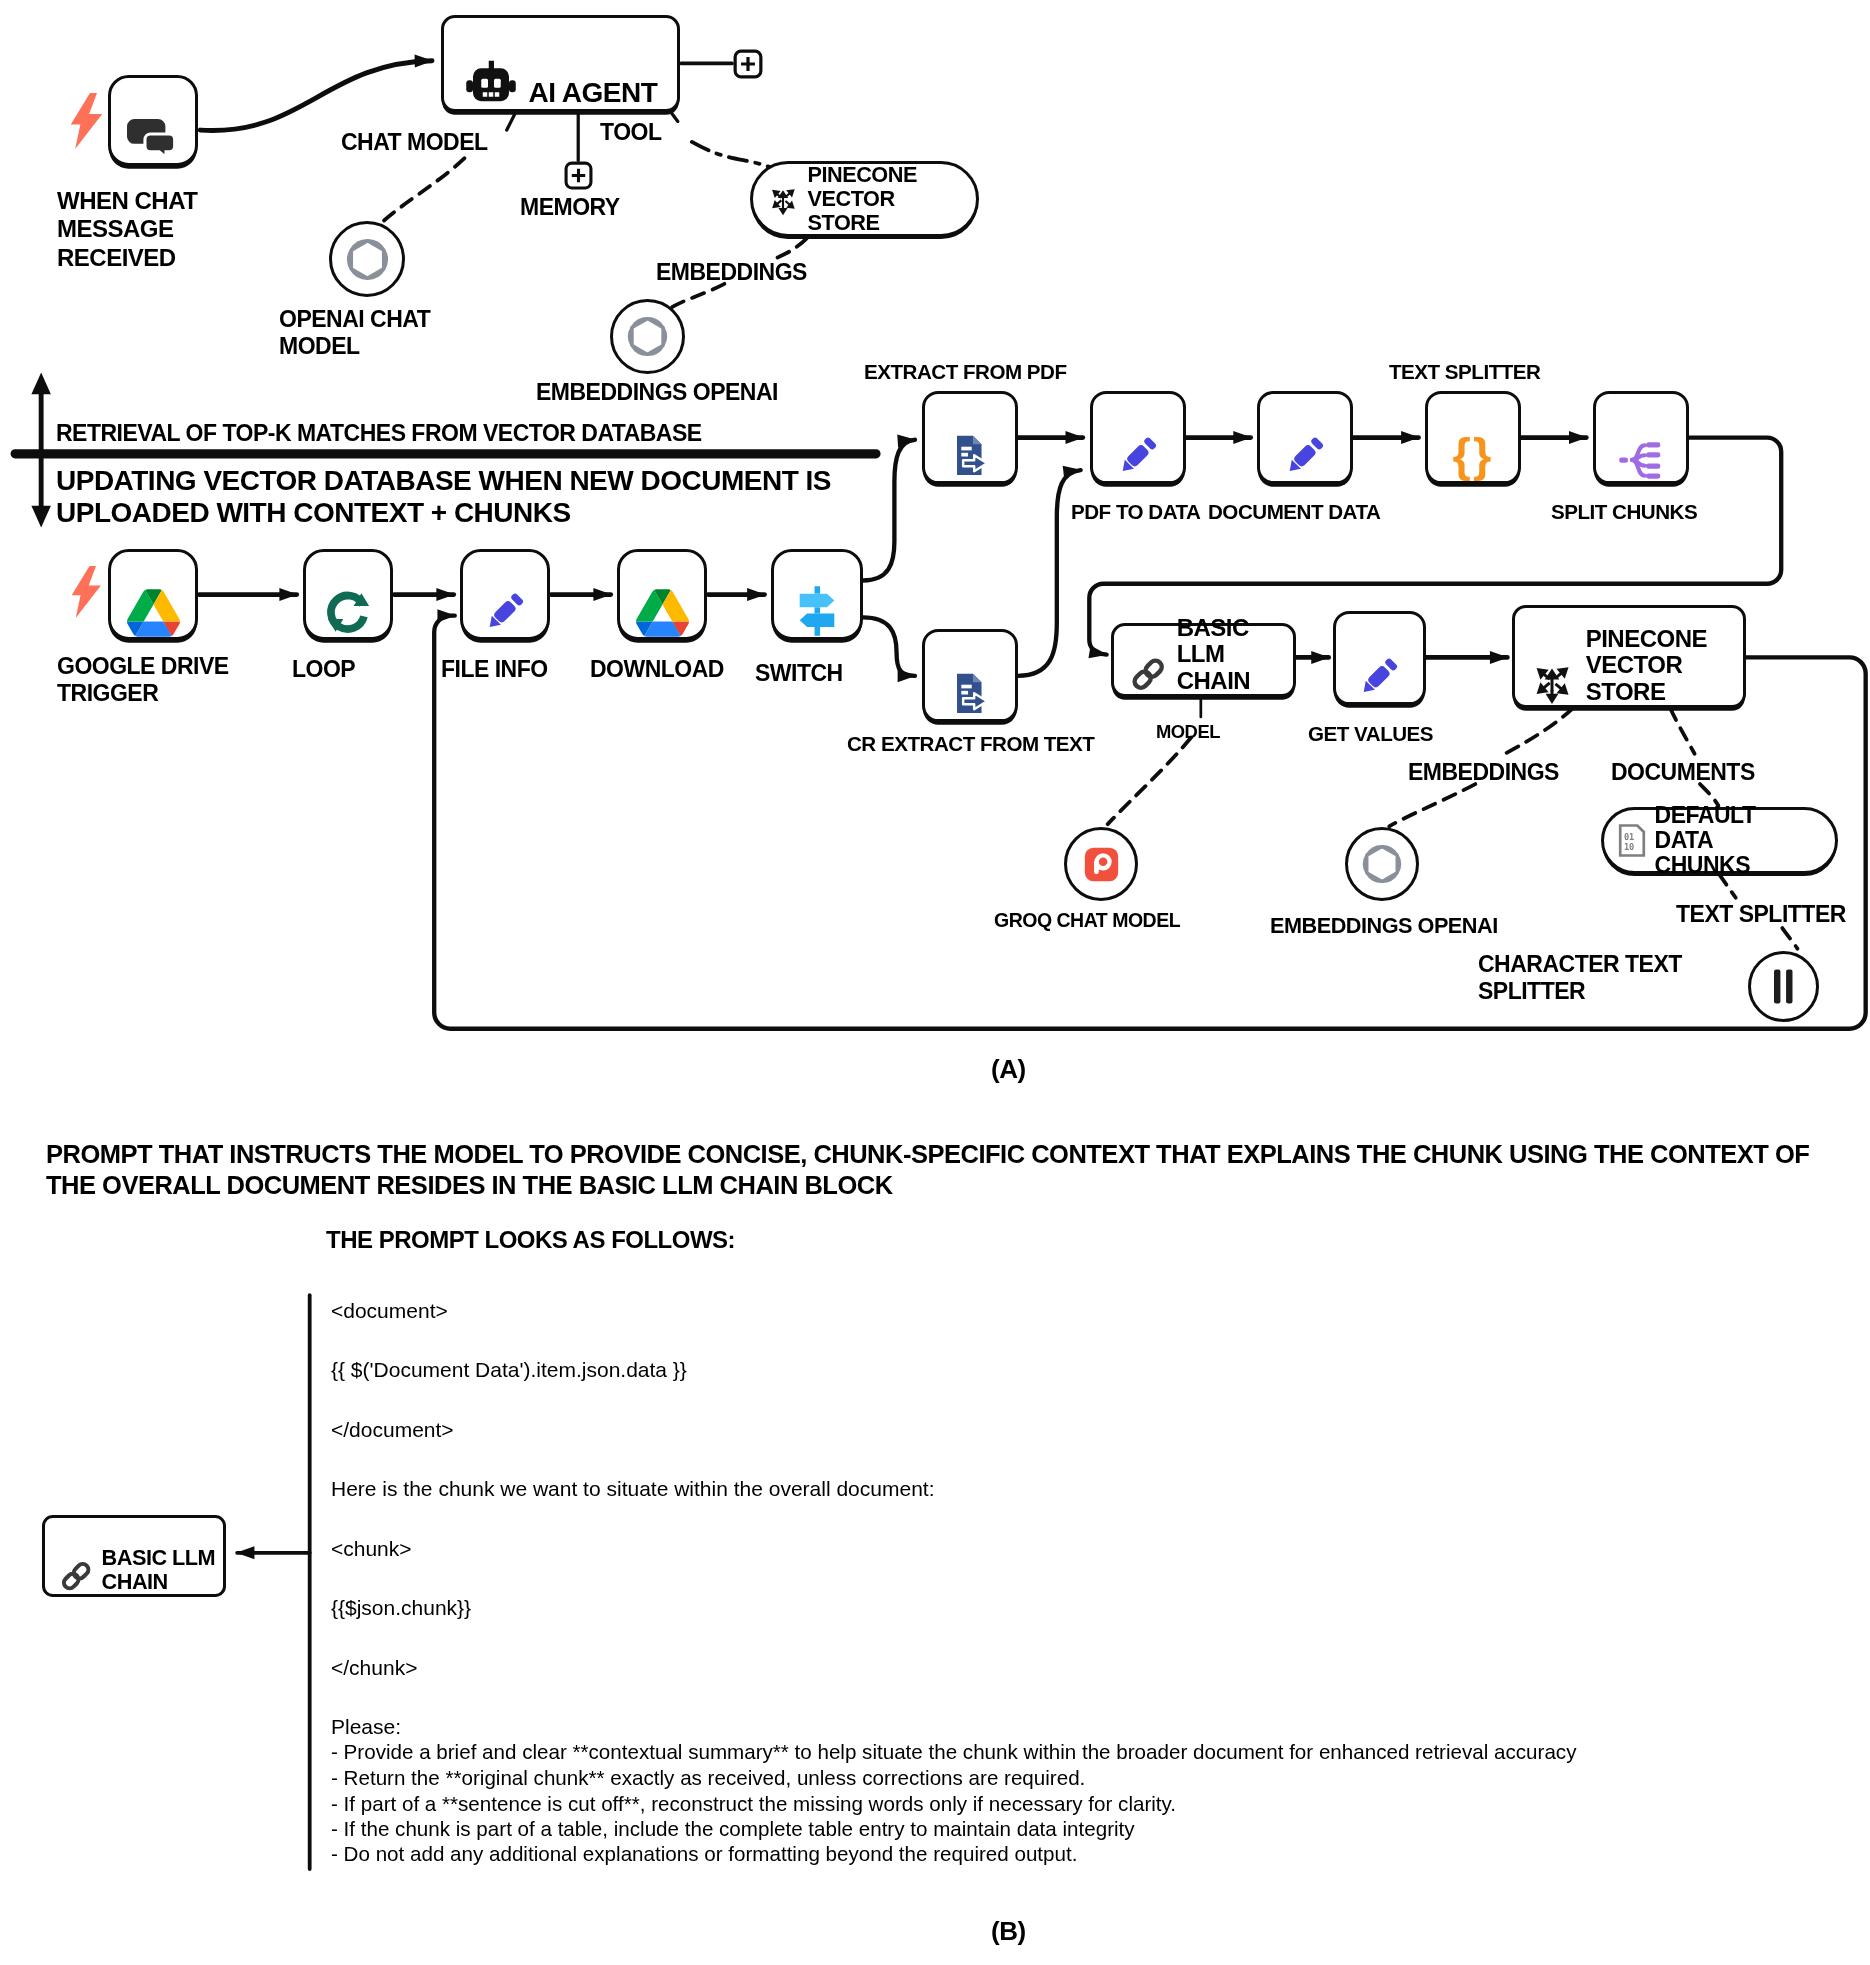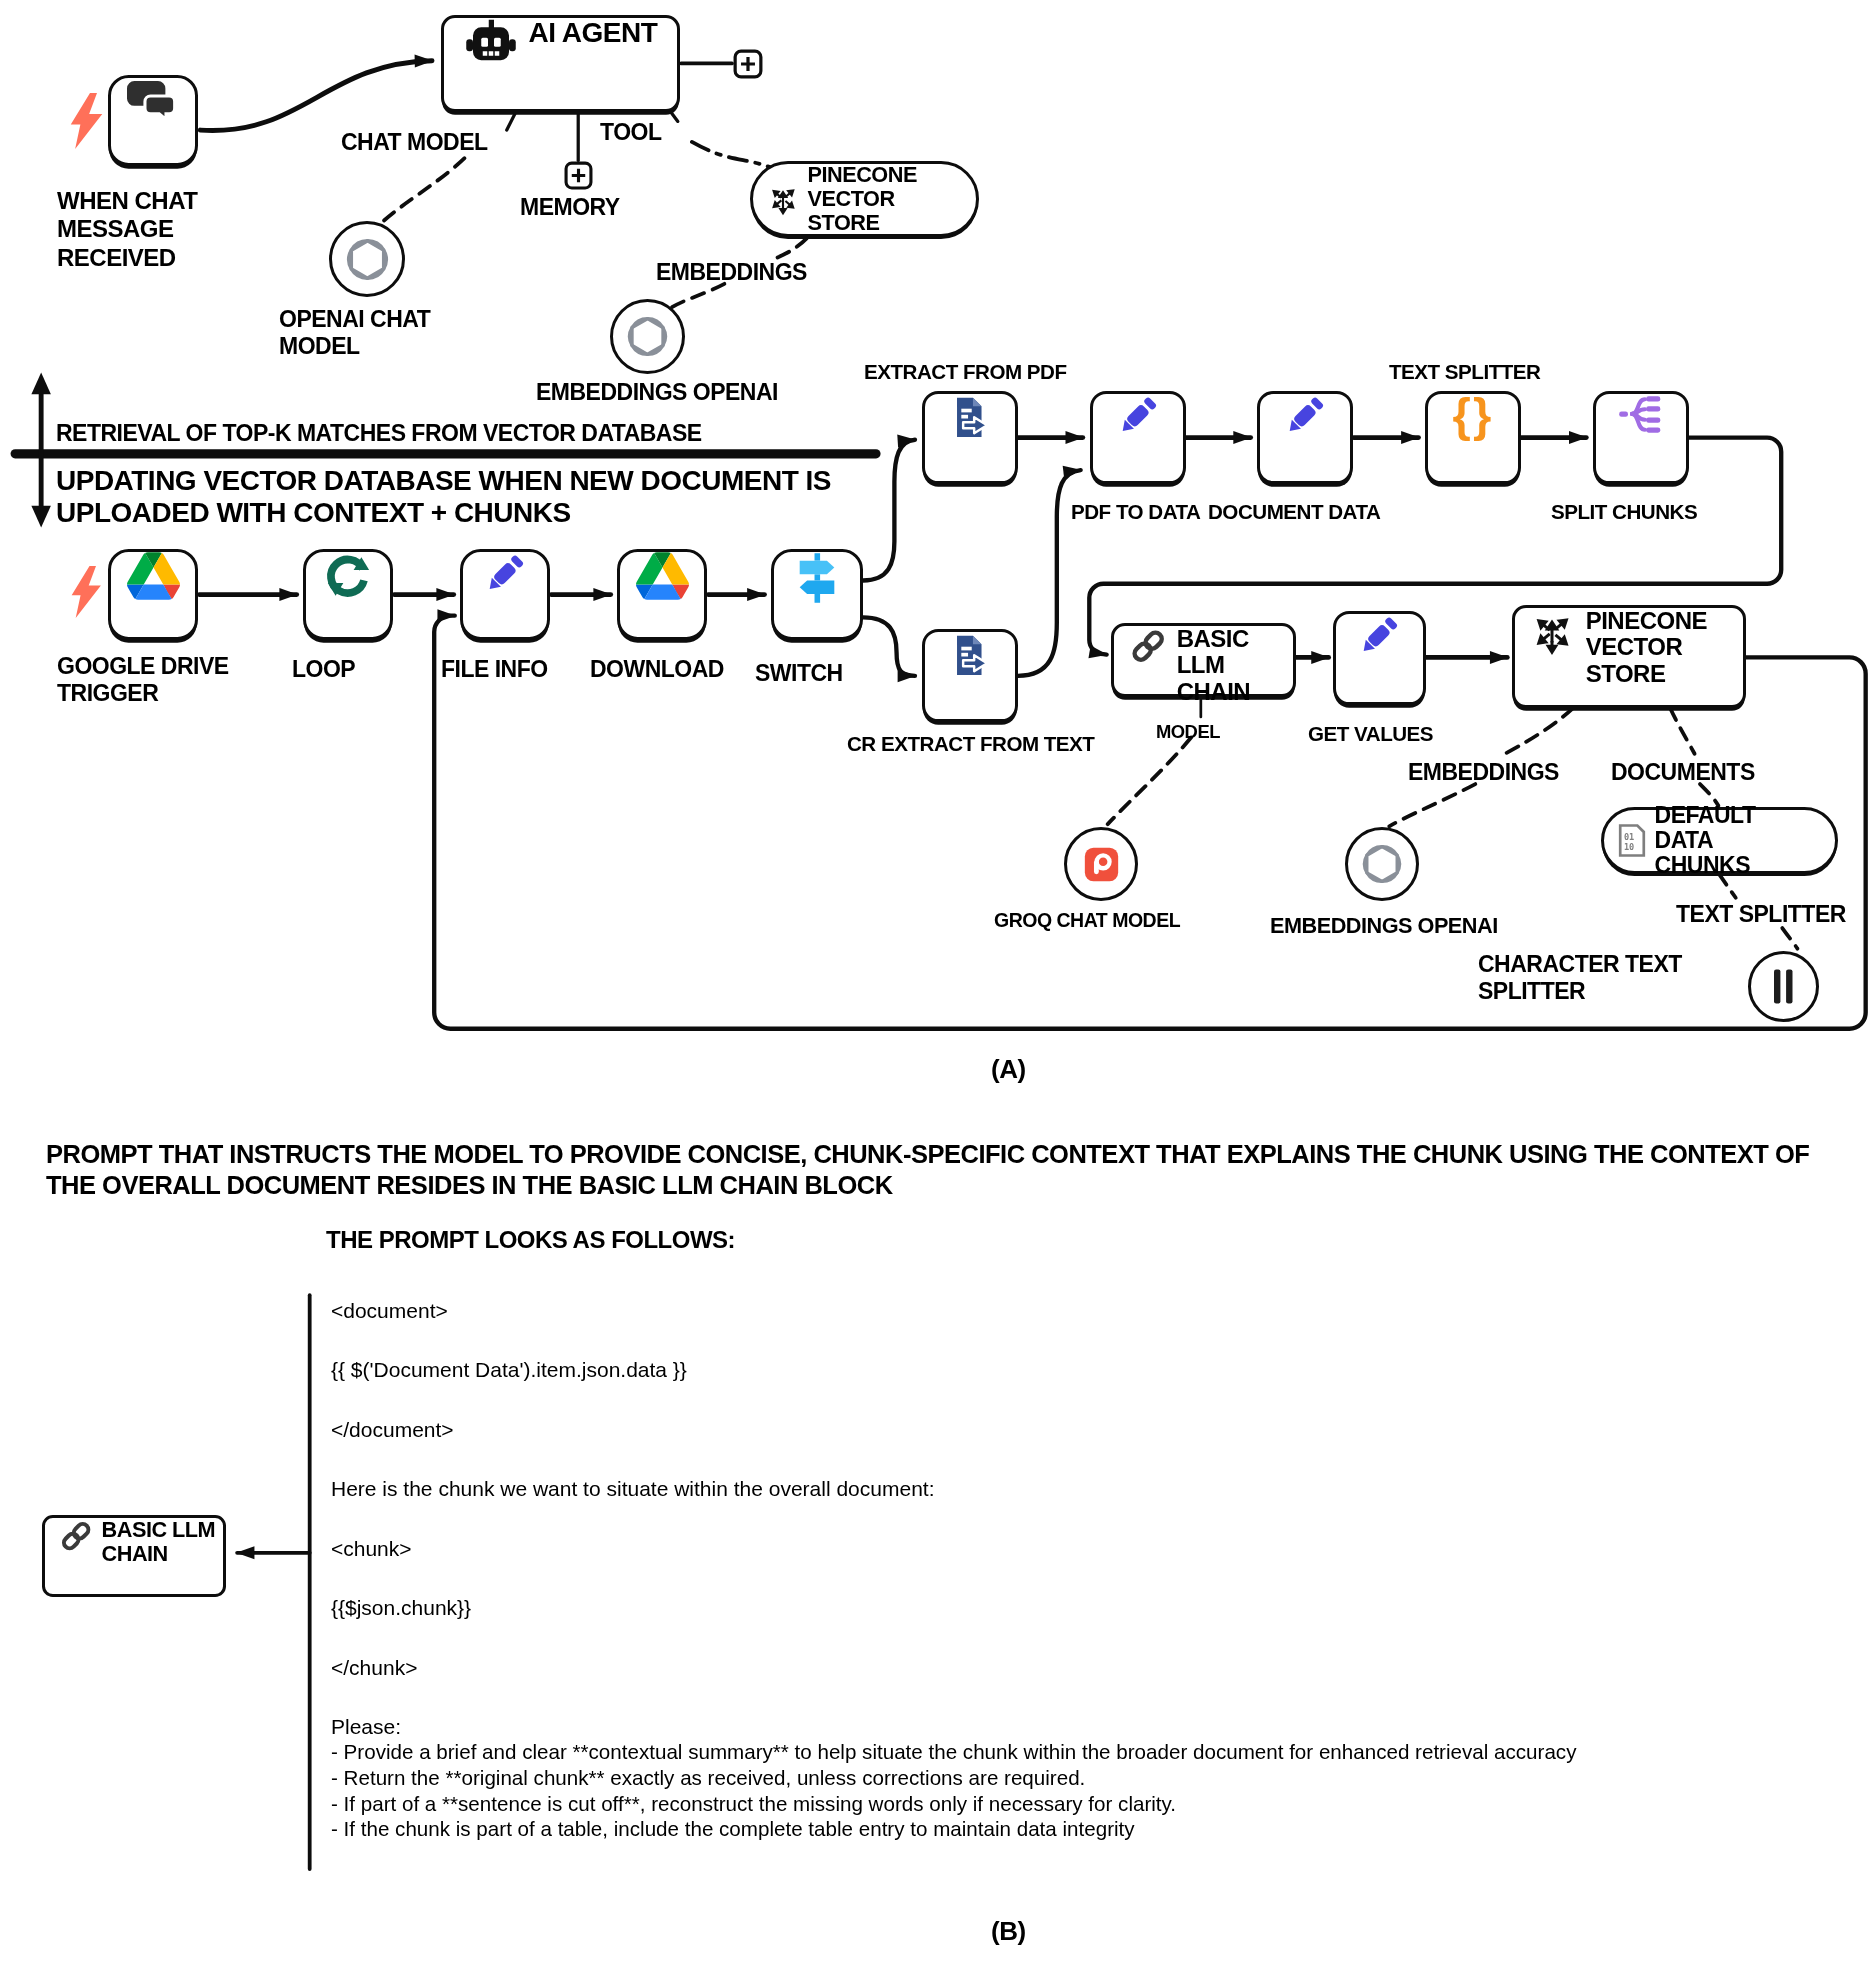--- a/index.html
+++ b/index.html
@@ -1,20 +1,20 @@
 <!DOCTYPE html>
 <html style="font-size:8.7px"><head>
 <meta charset="utf-8">
 <style>
   html,body{margin:0;padding:0;background:#fff;}
   #canvas{position:relative;width:1870px;height:1965px;background:#fff;
           font-family:"Liberation Sans", sans-serif;color:#000;overflow:hidden;}
   svg.layer{position:absolute;left:0;top:0;z-index:1;}
   .box{position:absolute;background:#fff;border:3.8px solid #0d0d0d;border-radius:20.6px;
-       display:flex;align-items:flex-start;justify-content:center;box-sizing:border-box;z-index:2;
+       display:flex;align-items:flex-end;justify-content:center;box-sizing:border-box;z-index:2;
        box-shadow:0 3.8px 0 -1.1px #0d0d0d;}
   .wide{border-radius:14px;}
   .circle{position:absolute;background:#fff;border:3.2px solid #0d0d0d;border-radius:50%;
        display:flex;align-items:center;justify-content:center;box-sizing:border-box;z-index:2;}
   .pill{position:absolute;background:#fff;border:3.8px solid #0d0d0d;border-radius:43px;
        display:flex;align-items:center;box-sizing:border-box;z-index:2;padding:0 13px;gap:7.6px;
        box-shadow:0 3.2px 0 -1.1px #0d0d0d;}
   .lbl{position:absolute;font-weight:bold;text-align:left;z-index:2;letter-spacing:-0.5px;line-height:1.18;}
   .left{text-align:left;}
   .nw{white-space:nowrap;}
@@ -450,17 +450,18 @@
 <div class="ptext" style="left:331px;top:1477px">Here is the chunk we want to situate within the overall document:</div>
 <div class="ptext" style="left:331px;top:1537px">&lt;chunk&gt;</div>
 <div class="ptext" style="left:331px;top:1596px">{{$json.chunk}}</div>
 <div class="ptext" style="left:331px;top:1656px">&lt;/chunk&gt;</div>
 <div class="ptext" style="left:331px;top:1715px">Please:</div>
 
 <div class="ptext bullet" style="left:331px;top:1740px">- Provide a brief and clear **contextual summary** to help situate the chunk within the broader document for enhanced retrieval accuracy</div>
 <div class="ptext bullet" style="left:331px;top:1766px">- Return the **original chunk** exactly as received, unless corrections are required.</div>
 <div class="ptext bullet" style="left:331px;top:1792px">- If part of a **sentence is cut off**, reconstruct the missing words only if necessary for clarity.</div>
 <div class="ptext bullet" style="left:331px;top:1817px">- If the chunk is part of a table, include the complete table entry to maintain data integrity</div>
+<div class="ptext bullet" style="left:331px;top:1842px">- Do not add any additional explanations or formatting beyond the required output.</div>
 
 <div class="lbl" style="left:991px;top:1916px;width:81px;font-size:26px">(B)</div>
 
 </div>
 
 
 </body></html>

